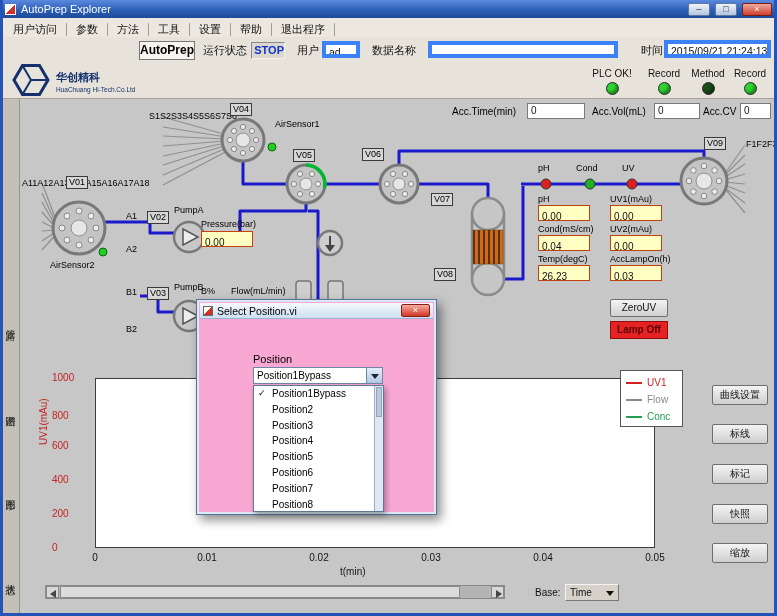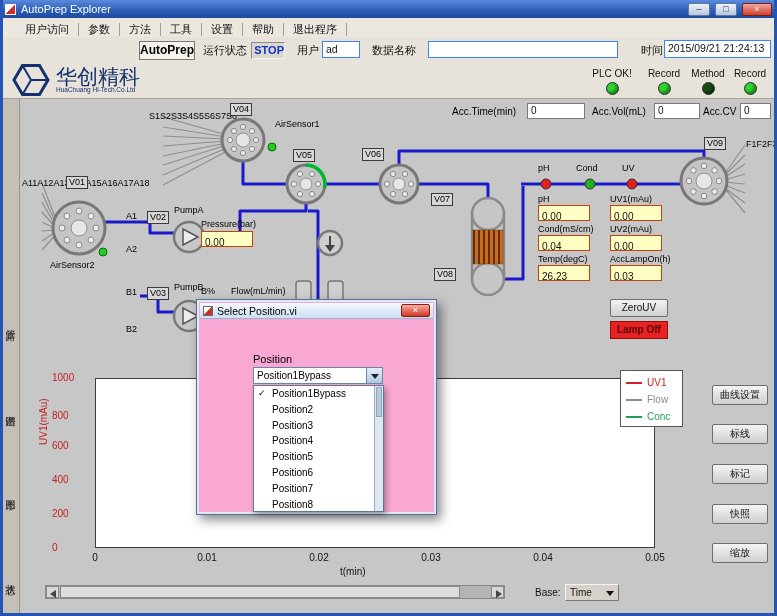--- a/index.html
+++ b/index.html
@@ -6,32 +6,32 @@
 body{background:#4a4a4a;font-family:"Liberation Sans","DejaVu Sans",sans-serif}
 #app{position:relative;width:777px;height:616px;margin:0 auto;background:#c7c7c7;overflow:hidden}
 .edge{position:absolute;background:#2454b4;z-index:50;pointer-events:none}
 
 #titlebar{position:absolute;left:0;top:0;width:777px;height:18px;background:linear-gradient(#5a8ade,#2c60b8 55%,#1d4a99);display:flex;align-items:center;padding:0 5px;gap:5px;z-index:40}
 #title-icon{width:11px;height:11px;border:1px solid #fff;background:linear-gradient(135deg,#ffffff 45%,#d03030 45%)}
 #title-text{color:#fff;font-size:11px;flex:1;white-space:nowrap}
 .winbtn{width:22px;height:13px;border:1px solid #62799f;border-radius:2px;background:linear-gradient(#eef3fb,#b6c6df);color:#223;font-size:9px;line-height:11px;text-align:center}
 .winbtn.close{width:30px;background:linear-gradient(#f0a79d,#cf4030);border-color:#7d1d12;color:#fff}
 
-#menubar{position:absolute;left:0;top:18px;width:777px;height:23px;background:#ece8df;border-bottom:1px solid #b2aea4;display:flex;align-items:center;font-size:11px;color:#111;z-index:5;padding-left:16px}
+#menubar{position:absolute;left:0;top:18px;width:777px;height:23px;background:#ece8df;border-bottom:1px solid #b2aea4;display:flex;align-items:center;font-size:11px;color:#111;z-index:5;padding-left:4px}
 .mi{padding:0 9px;border-right:1px solid #a39f95;height:13px;line-height:13px;white-space:nowrap}
 
 #headerrow{position:absolute;left:0;top:37px;width:777px;height:25px;background:#e7e3da;z-index:5}
 #toolbarrow{position:absolute;left:0;top:62px;width:777px;height:37px;background:#e7e3da;border-bottom:1px solid #a8a49a;z-index:5}
 .label11{position:absolute;font-size:11px;color:#111;white-space:nowrap}
-.wfield{position:absolute;background:#fff;border:1px solid #3b82f6;font-size:10.5px;color:#111;padding:1px 3px;white-space:nowrap;overflow:hidden}
+.wfield{position:absolute;background:#fff;border:4px solid #3b82f6;font-size:10.5px;color:#111;padding:1px 3px;white-space:nowrap;overflow:hidden}
 #autoprep-box{position:absolute;left:139px;top:4px;width:56px;height:19px;background:#f7f4ee;border:1px solid #777;font-weight:bold;font-size:12px;text-align:center;line-height:17px}
 #stop-box{position:absolute;left:251px;top:5px;width:34px;height:17px;background:#dcd8d0;border:1px solid;border-color:#8a8a8a #f2f2f2 #f2f2f2 #8a8a8a;color:#1133cc;font-weight:bold;font-size:11px;text-align:right;line-height:15px}
 
 #brand{position:absolute;left:10px;top:62px;display:flex;align-items:center;gap:4px;z-index:6}
-#brand-cn{font-size:21px;font-weight:normal;color:#14316e;line-height:18px}
+#brand-cn{font-size:11px;font-weight:bold;color:#14316e;line-height:18px}
 #brand-en{font-size:6.5px;color:#14316e}
 
 .tbtn{position:absolute;top:67px;width:52px;height:26px;display:flex;align-items:center;justify-content:center;gap:4px;background:linear-gradient(#f7f7f7,#d4d4d4);border:1px solid #868686;border-radius:3px;font-size:11px;color:#111}
 .ticon{font-size:10px;color:#222}
 .ticon.dim{color:#999;font-size:8px}
 
 .ind{position:absolute;top:68px;width:52px;text-align:center;font-size:10px;color:#111}
 .led{display:block;margin:3px auto 0;width:13px;height:13px;border-radius:50%;border:1px solid #2b2b2b;box-shadow:inset -2px -2px 3px rgba(0,0,0,.4)}
 
 #leftstrip{position:absolute;left:0;top:99px;width:20px;height:517px;background:#c4c0b8;border-right:1px solid #98948c;z-index:2}

